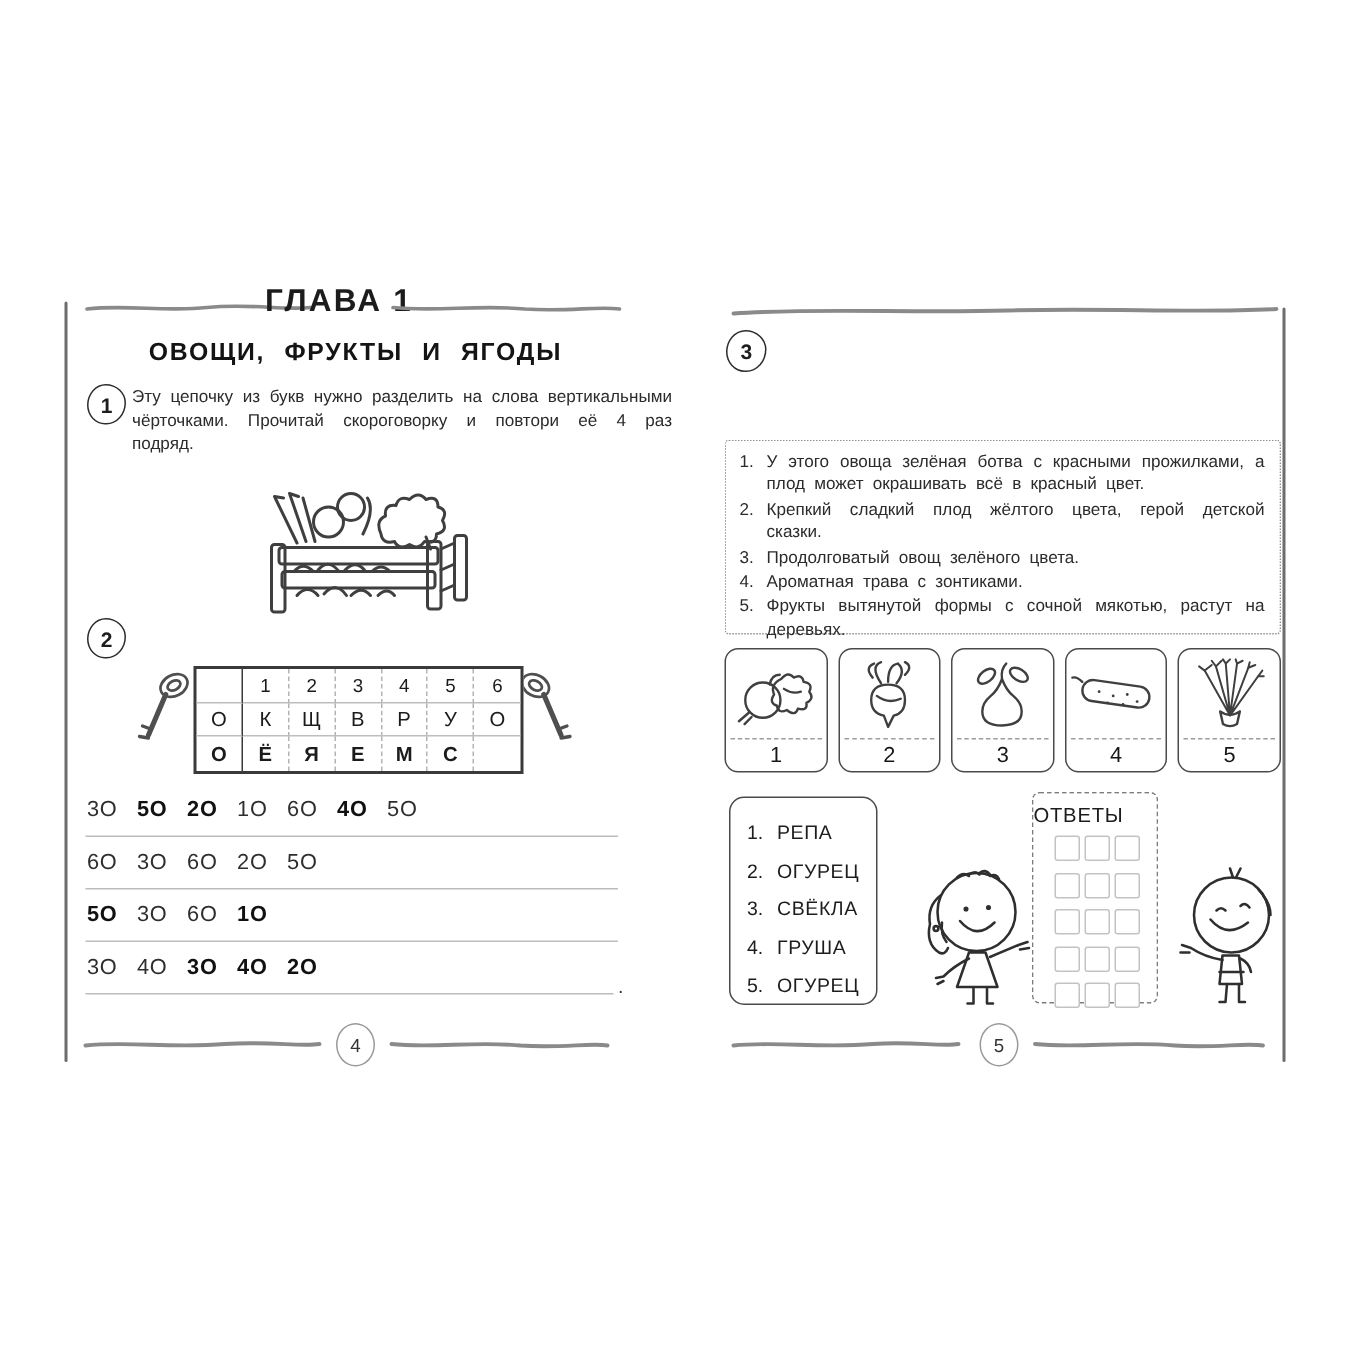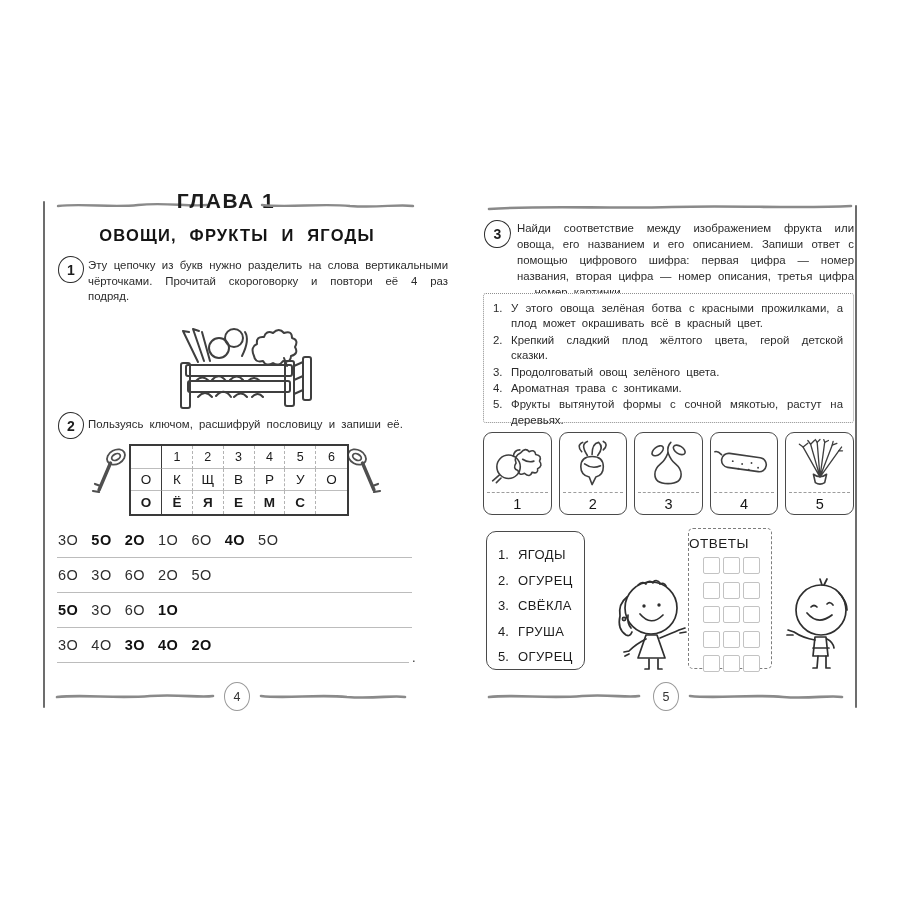--- a/index.html
+++ b/index.html
@@ -123,21 +123,20 @@
       <rect x="119" y="39" width="9" height="45" rx="2"></rect>
       <rect x="137" y="35" width="8" height="43" rx="2"></rect>
       <path d="M128 44 L137 40 M128 58 L137 54 M128 72 L137 68"></path>
       <path d="M30 59 q6 -7 13 0 M46 58 q7 -8 14 1 M64 58 q7 -7 13 0 M82 59 q6 -6 12 0 M32 75 q7 -8 14 0 M50 74 q8 -9 15 1 M68 75 q7 -7 13 0 M86 75 q6 -6 11 0"></path>
     </svg>
   </div>
 
   <div class="excircle" style="left:58px;top:412px;">
     <span>2</span>
   </div>
-  <div class="abs body-text" style="left:88px;top:417px;width:360px;text-align:left;">Пользуясь ключом, расшифруй пословицу и запиши её.</div>
 
   <div class="abs" style="left:91px;top:446px;">
     <svg class="draw" width="37" height="53" viewBox="0 0 37 53" fill="none" stroke="#4f4f4f" stroke-width="1.8" stroke-linecap="round">
       <ellipse cx="25" cy="11" rx="9.5" ry="7" transform="rotate(-28 25 11)"></ellipse>
       <ellipse cx="25" cy="11" rx="4.6" ry="3" transform="rotate(-28 25 11)"></ellipse>
       <path d="M19.5 17 L8 44" stroke-width="3.4"></path>
       <path d="M9.5 40 l-5.5 -2 M8 46 l-6 -1" stroke-width="2.2"></path>
     </svg>
   </div>
   <div class="abs" style="left:345px;top:446px;transform:scaleX(-1);">
@@ -213,21 +212,20 @@
   <div class="abs squig" style="left:487px;top:202px;">
     <svg class="draw" width="366" height="10" viewBox="0 0 366 10">
         <path d="M2 7 C60 3 120 7 185 5 C250 3 310 7 364 4" stroke="#8a8a8a" stroke-width="2.6" fill="none" stroke-linecap="round"></path>
       </svg>
   </div>
   <div class="edge" style="left:855px;top:205px;height:503px;"></div>
 
   <div class="excircle" style="left:484px;top:220px;width:25px;height:26px;">
     <span>3</span>
   </div>
-  <div class="abs body-text" style="left:517px;top:221px;width:337px;line-height:15.9px;">Найди соответствие между изображением фрукта или овоща, его названием и его описанием. Запиши ответ с помощью цифрового шифра: первая цифра — номер названия, вторая цифра — номер описания, третья цифра — номер картинки.</div>
 
   <div class="dotted-box">
     <div class="ditem">
       <span class="num">1.</span>
       <span class="dtext">У этого овоща зелёная ботва с красными прожилками, а плод может окрашивать всё в красный цвет.</span>
     </div>
     <div class="ditem">
       <span class="num">2.</span>
       <span class="dtext">Крепкий сладкий плод жёлтого цвета, герой детской сказки.</span>
     </div>
@@ -310,21 +308,21 @@
         </svg>
       </div>
       <div class="sep"></div>
       <div class="cnum">5</div>
     </div>
   </div>
 
   <div class="word-box">
     <div class="witem">
       <span class="wnum">1.</span>
-      <span class="wword">ЯГОДЫ</span>
+      <span class="wword">РЕПА</span>
     </div>
     <div class="witem">
       <span class="wnum">2.</span>
       <span class="wword">ОГУРЕЦ</span>
     </div>
     <div class="witem">
       <span class="wnum">3.</span>
       <span class="wword">СВЁКЛА</span>
     </div>
     <div class="witem">

